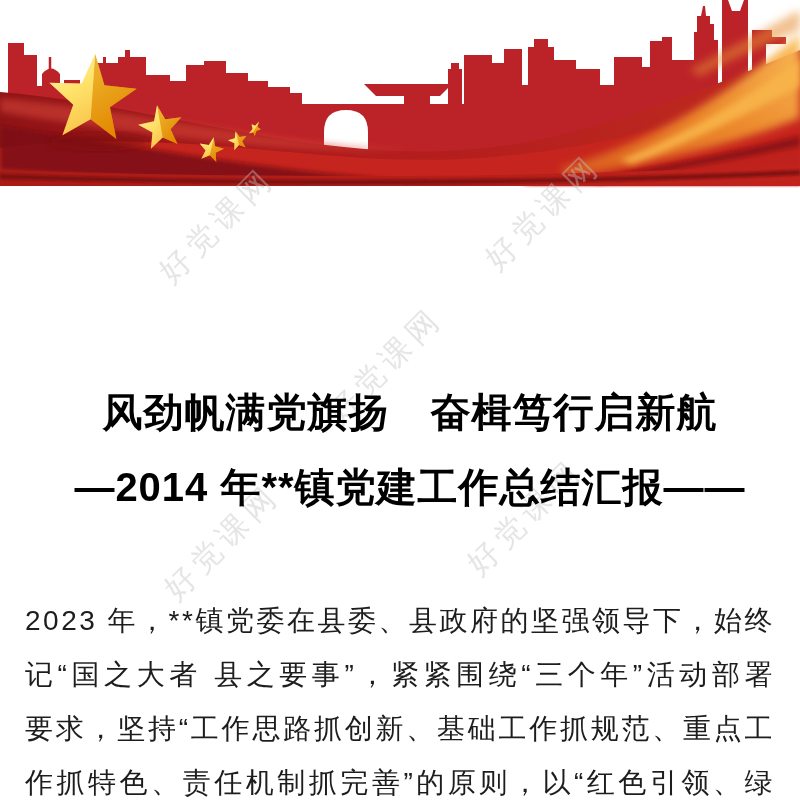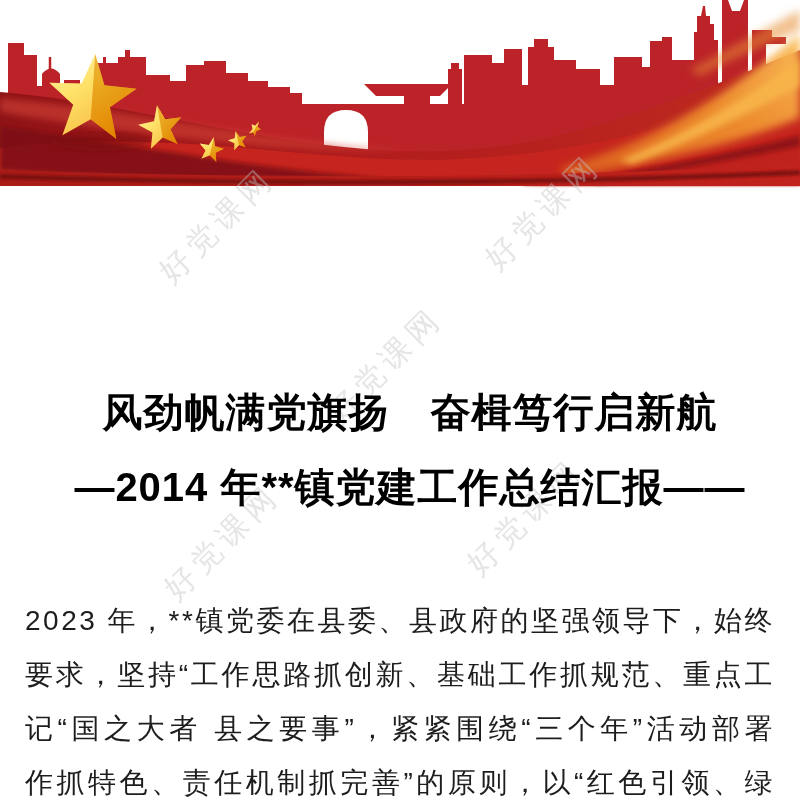--- a/index.html
+++ b/index.html
@@ -130,18 +130,18 @@
   <span class="watermark" style="left:543px;top:212px;">好党课网</span>
   <span class="watermark" style="left:385px;top:365px;">好党课网</span>
   <span class="watermark" style="left:222px;top:542px;">好党课网</span>
   <span class="watermark" style="left:525px;top:517px;">好党课网</span>
 
   <div class="title title-main">风劲帆满党旗扬　奋楫笃行启新航</div>
   <div class="title title-sub">—2014 年**镇党建工作总结汇报——</div>
 
   <div class="body-text">
     <div class="body-line">2023 年，**镇党委在县委、县政府的坚强领导下，始终牢</div>
+    <div class="body-line">记“国之大者 县之要事”，紧紧围绕“三个年”活动部署</div>
     <div class="body-line">要求，坚持“工作思路抓创新、基础工作抓规范、重点工</div>
-    <div class="body-line">记“国之大者 县之要事”，紧紧围绕“三个年”活动部署</div>
     <div class="body-line">作抓特色、责任机制抓完善”的原则，以“红色引领、绿</div>
   </div>
 
 </div>
 
 </body></html>

